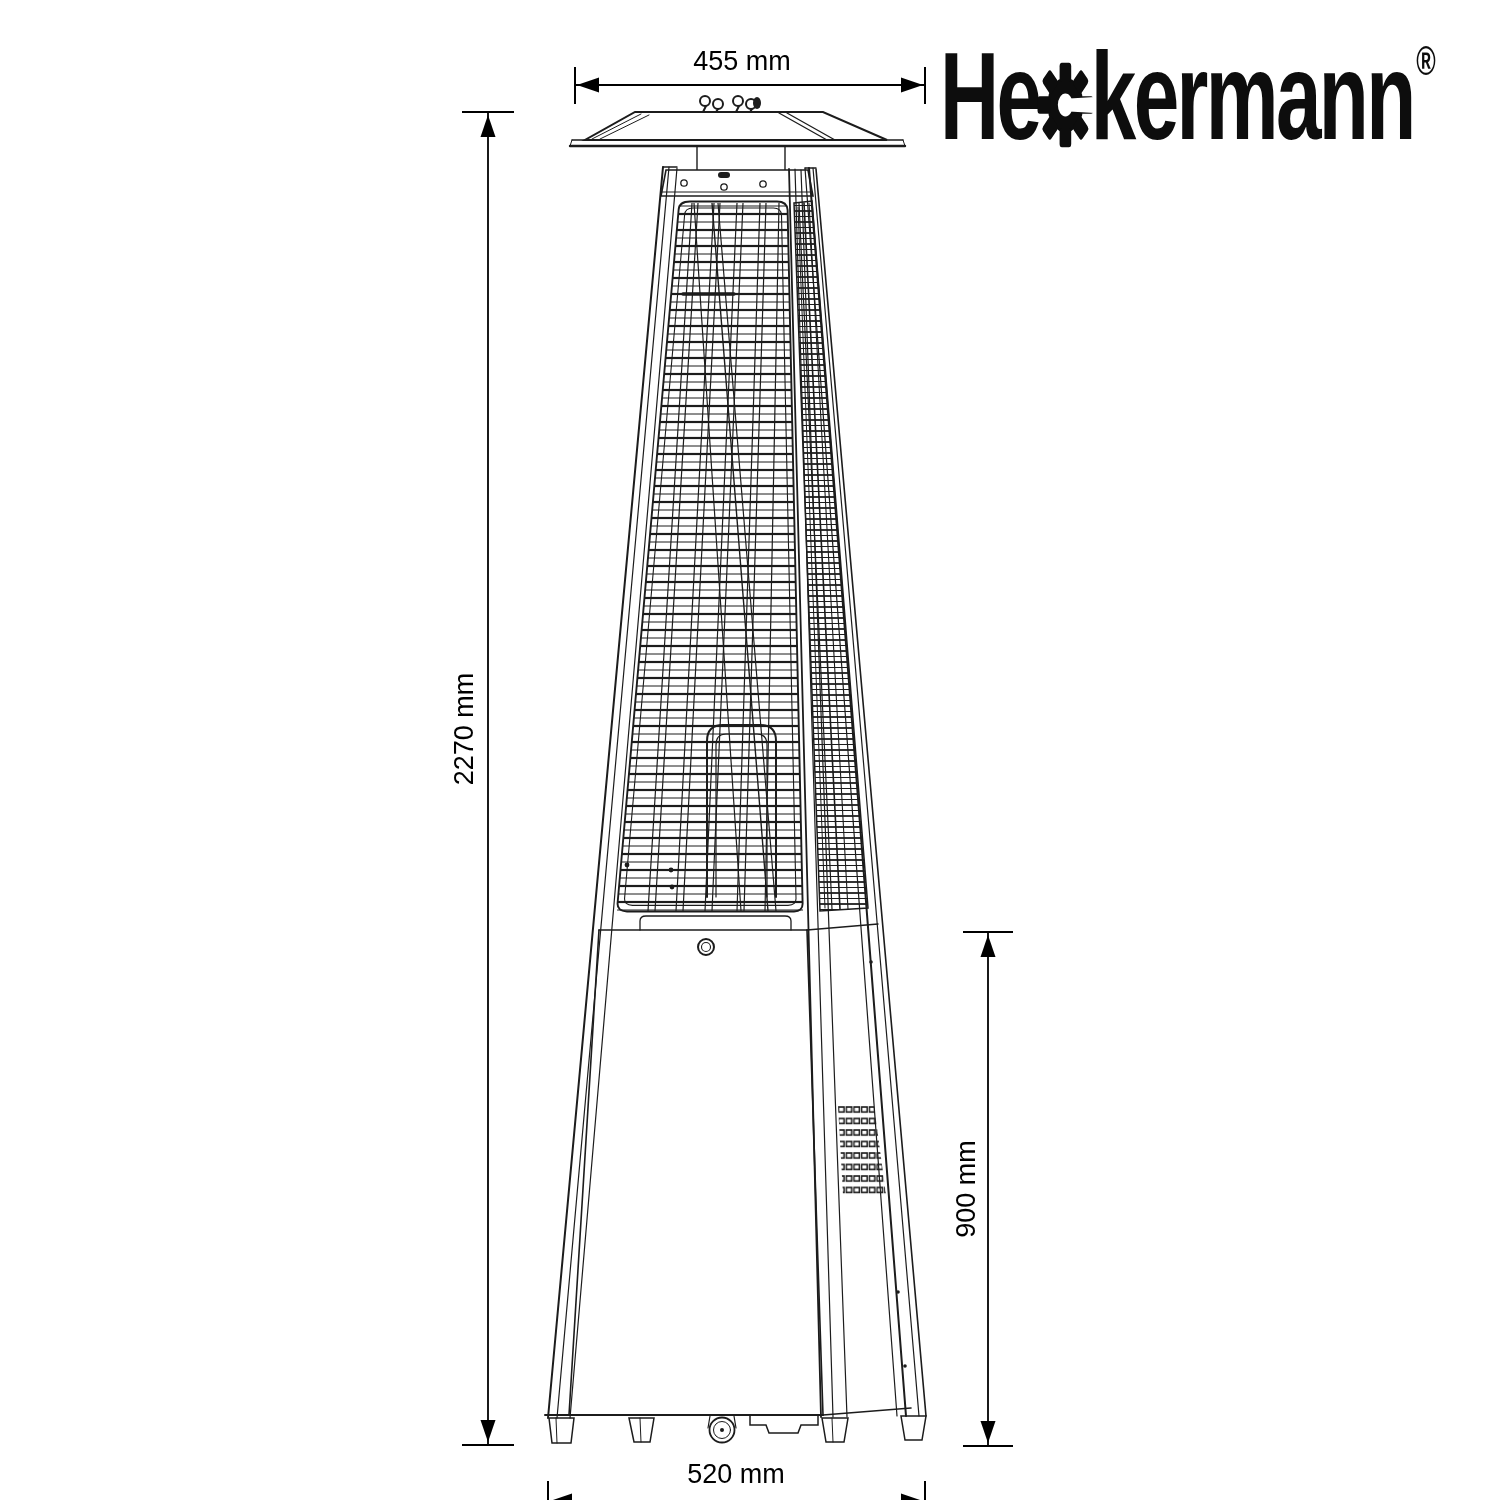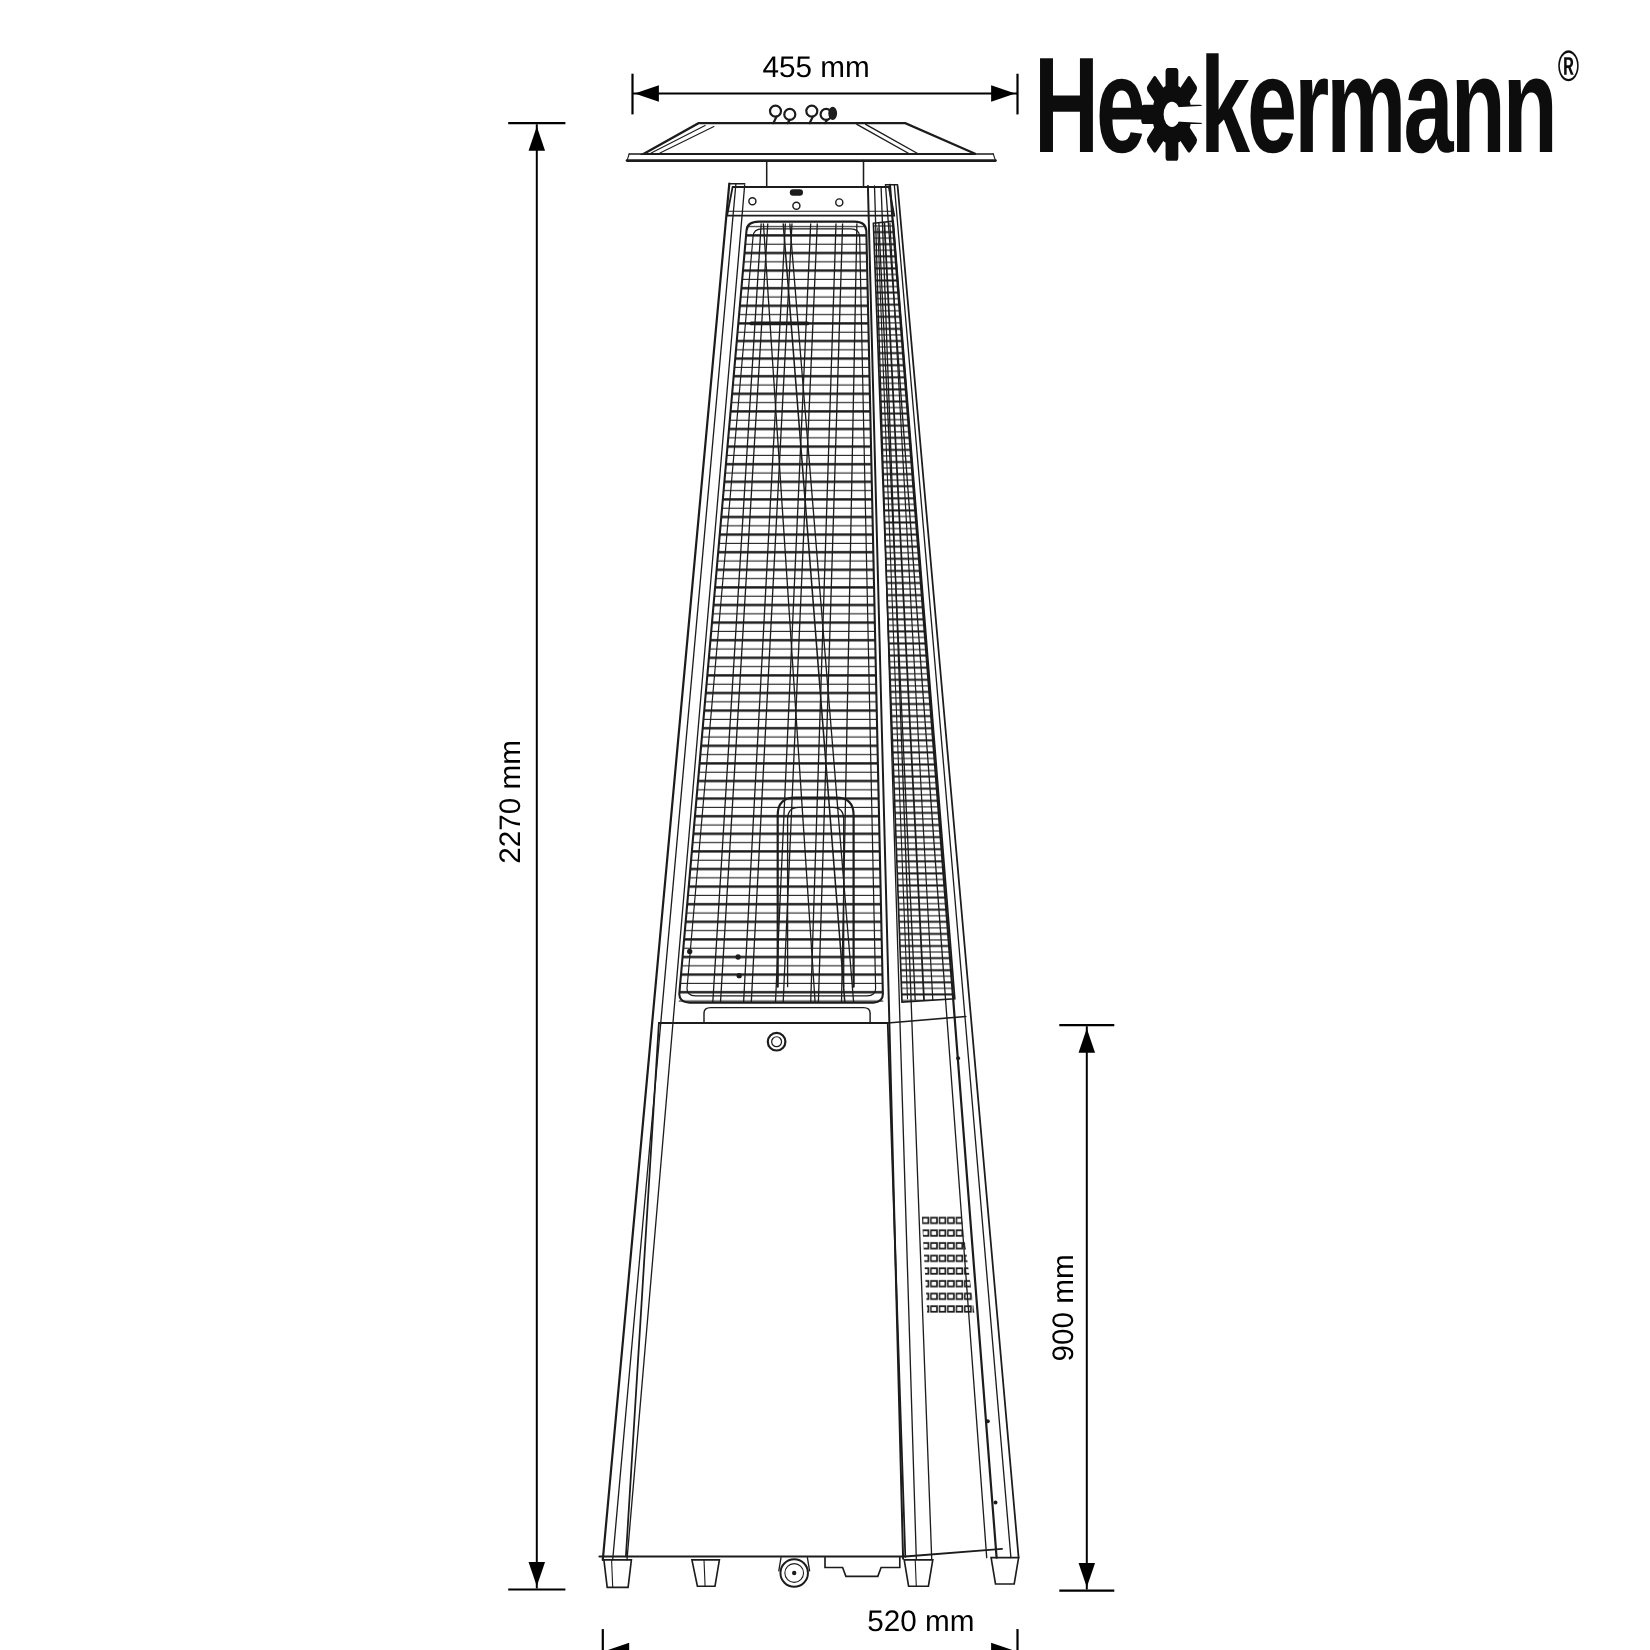--- a/index.html
+++ b/index.html
@@ -223,21 +223,21 @@
       </g>
     </g>
   </svg>
 
   <div class="dim dim-h" style="left:592px;top:15px;">455 mm</div>
 
   <div class="dim dim-v" style="left:354px;top:682px;">2270 mm</div>
 
   <div class="dim dim-v" style="left:856px;top:1142px;">900 mm</div>
 
-  <div class="dim dim-h" style="left:586px;top:1428px;text-align:right;">520 mm</div>
+  <div class="dim dim-h" style="left:586px;top:1428px;">520 mm</div>
 
   <div class="logo">
     <span>He</span><span class="gear-wrap"><svg width="88" height="88" viewBox="-50 -50 100 100">
         <g fill="#0d0d0d">
           <circle r="31"></circle>
           <g>
             <rect x="-10" y="-48" width="20" height="22" rx="4"></rect>
             <rect x="-10" y="-48" width="20" height="22" rx="4" transform="rotate(45)"></rect>
             <rect x="-10" y="-48" width="20" height="22" rx="4" transform="rotate(90)"></rect>
             <rect x="-10" y="-48" width="20" height="22" rx="4" transform="rotate(135)"></rect>

